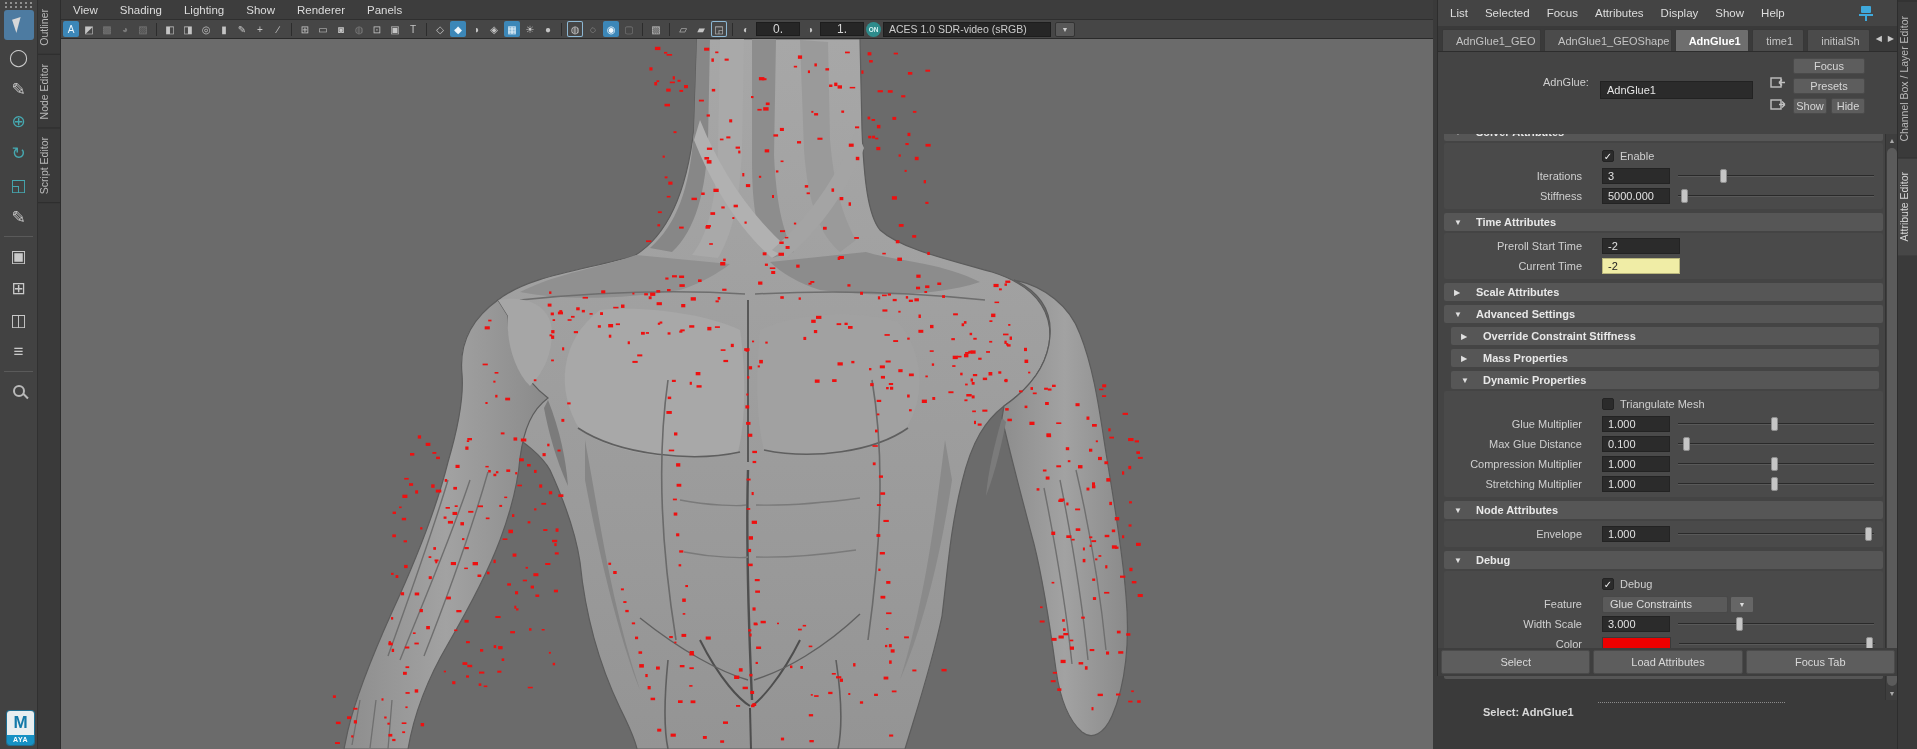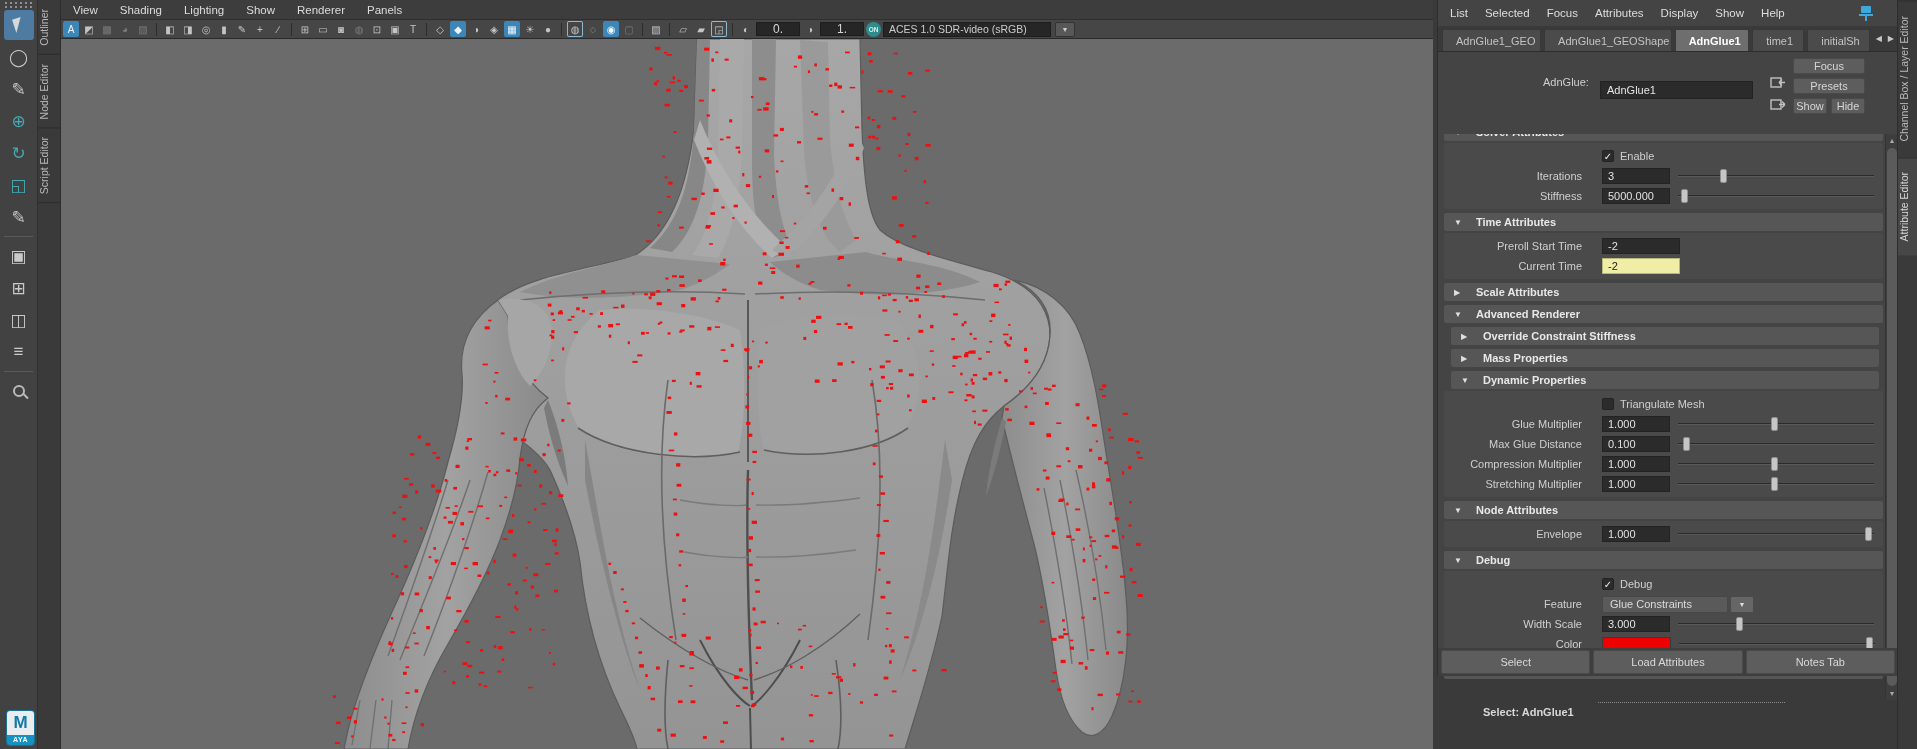--- a/index.html
+++ b/index.html
@@ -1074,21 +1074,21 @@
             <div class="row-label">Current Time</div>
             <input class="num-field wide hl" value="-2" style="">
           </div>
         </div>
         <div class="sec-header">
           <span class="tri">▶</span>
           <span class="sec-label">Scale Attributes</span>
         </div>
         <div class="sec-header">
           <span class="tri">▼</span>
-          <span class="sec-label">Advanced Renderer</span>
+          <span class="sec-label">Advanced Settings</span>
         </div>
         <div class="sec-header indent">
           <span class="tri">▶</span>
           <span class="sec-label">Override Constraint Stiffness</span>
         </div>
         <div class="sec-header indent">
           <span class="tri">▶</span>
           <span class="sec-label">Mass Properties</span>
         </div>
         <div class="sec-header indent">
@@ -1190,21 +1190,21 @@
       <div class="sb-thumb"></div>
       <div class="sb-arrow" style="position:absolute;bottom:0;width:100%">▼</div>
     </div>
     <div class="ae-notes">
       <div class="notes-dotline"></div>
       <div class="notes-label">Select: AdnGlue1</div>
     </div>
     <div class="ae-footer" id="ae-footer">
         <div class="footer-btn">Select</div>
         <div class="footer-btn">Load Attributes</div>
-        <div class="footer-btn">Notes Tab</div>
+        <div class="footer-btn">Focus Tab</div>
       </div>
   </div>
 
   <div class="vstrip right" id="right-tabs">
       <div class="vtab">Channel Box / Layer Editor</div>
       <div class="vtab active">Attribute Editor</div>
     </div>
 
 </div>
 

